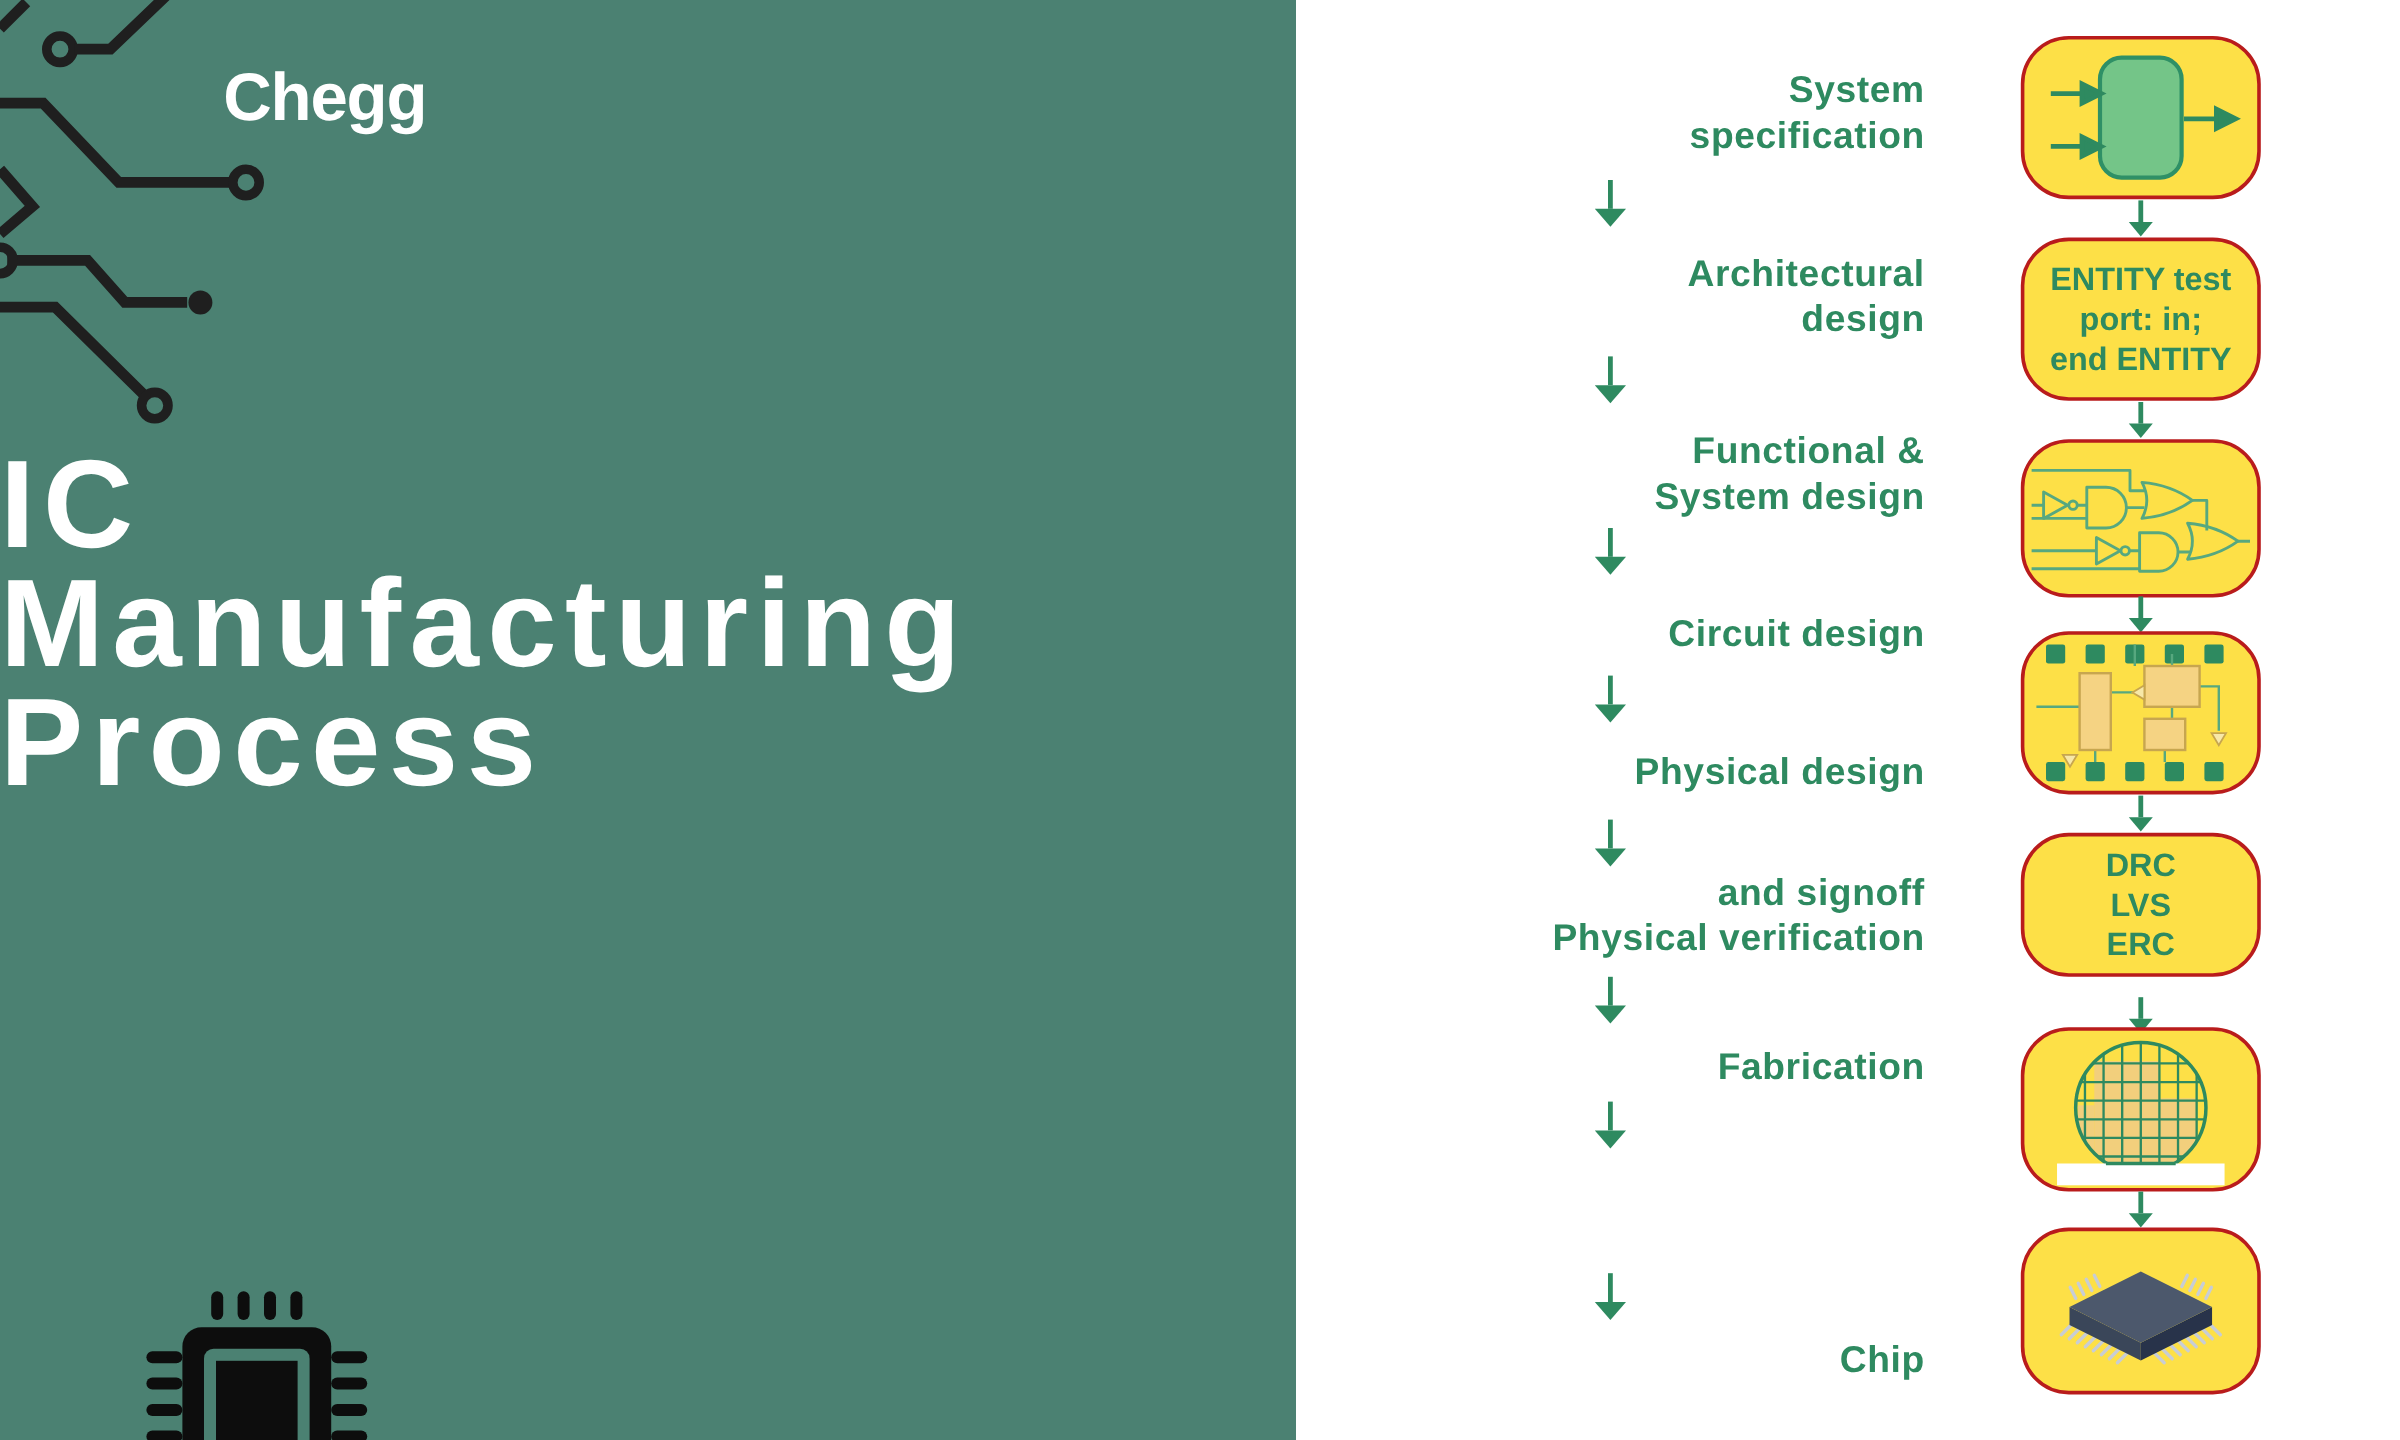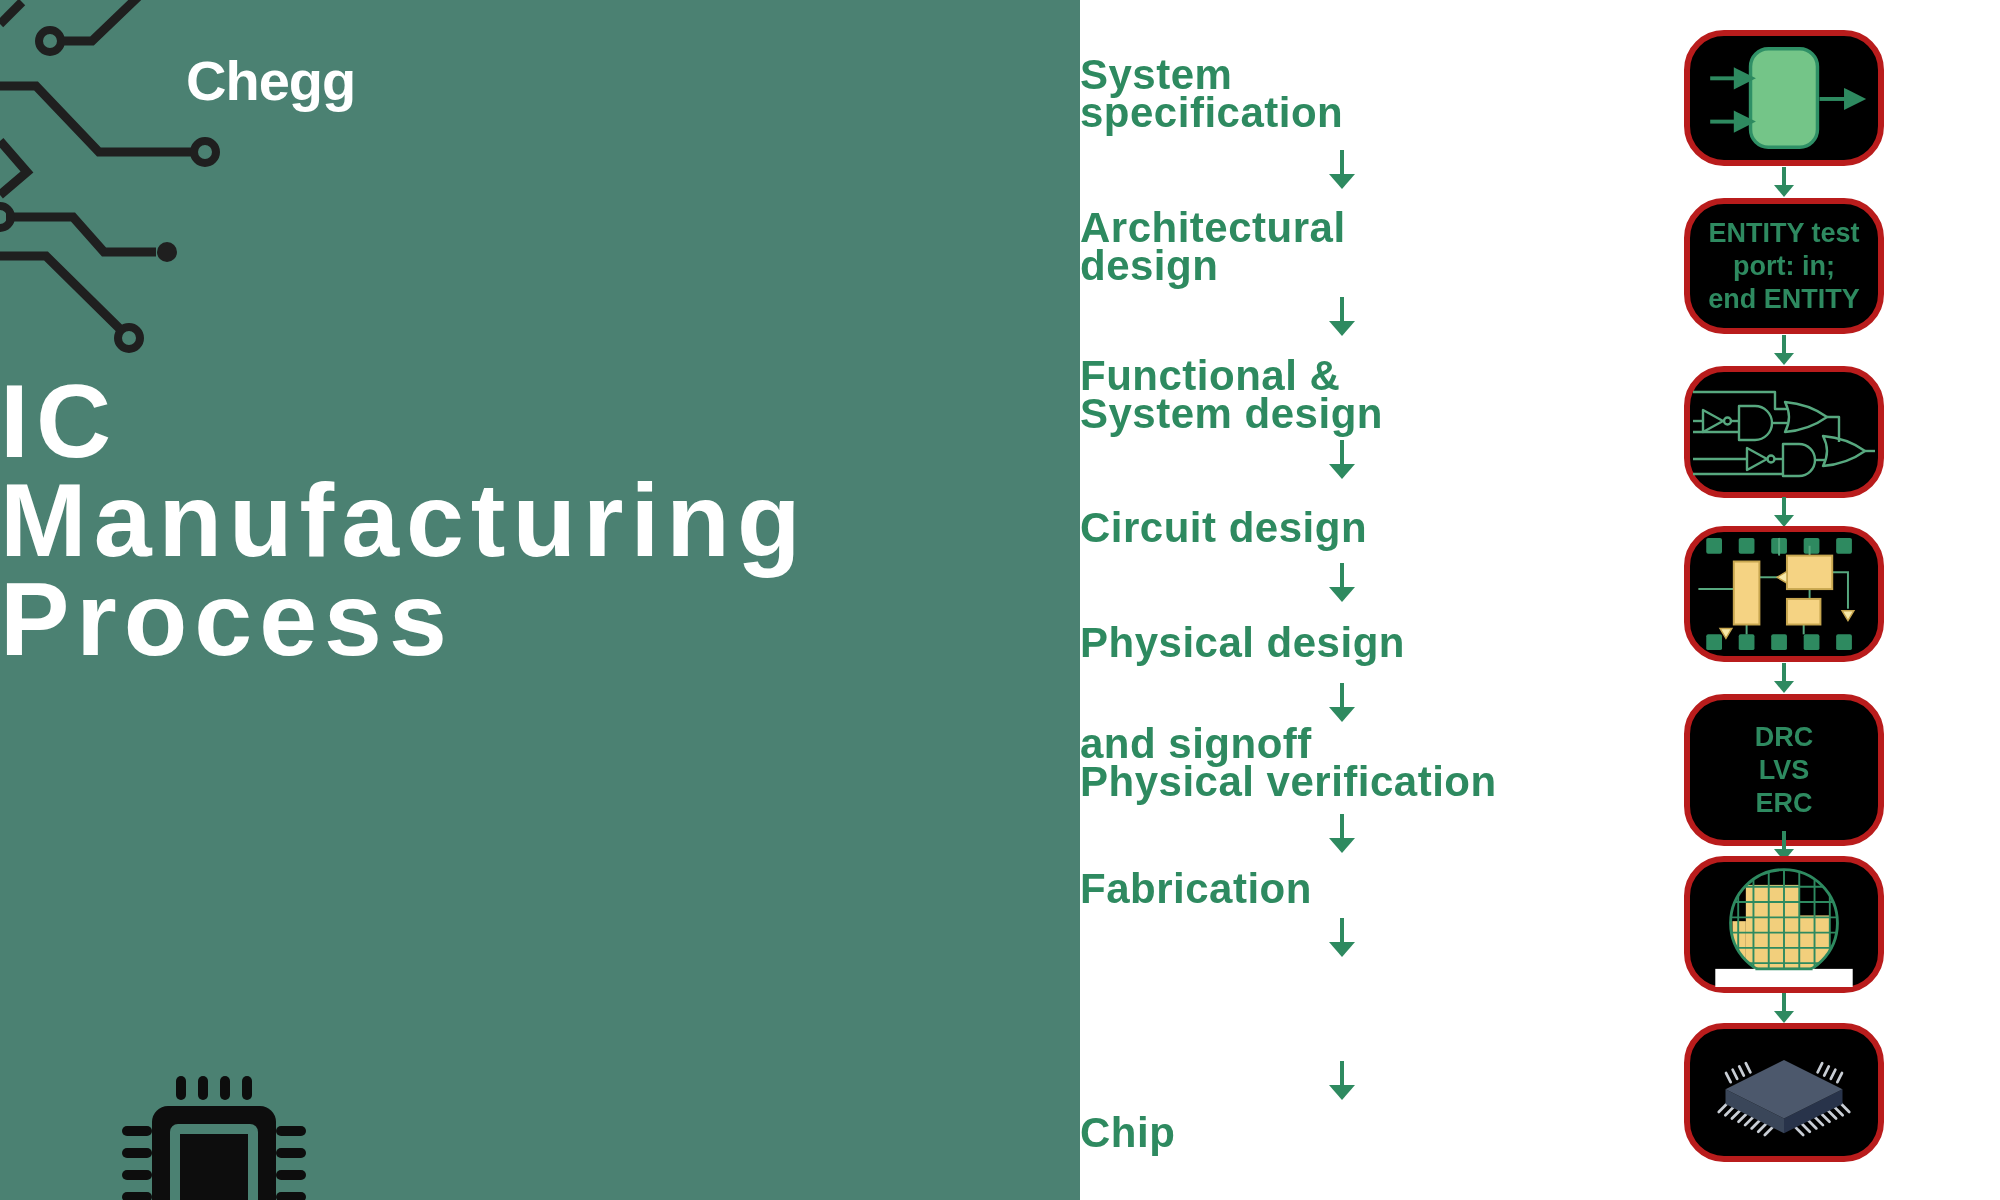--- a/index.html
+++ b/index.html
@@ -24,41 +24,41 @@
   }
   .title span{display:block;}
   .traces{position:absolute;left:0;top:0;}
   .chip-corner{position:absolute;left:88px;top:1056px;}
 
   
   .flow{
     position:absolute;left:1080px;top:0;width:524px;height:1200px;
   }
   .step{
-    position:absolute;left:0;width:100%;text-align:left;
-    color:#2E8A60;font-weight:bold;font-size:42px;line-height:38px;
+    position:absolute;left:0;width:100%;text-align:right;
+    color:#2E8A60;font-weight:bold;font-size:31px;line-height:38px;
     letter-spacing:.5px;
   }
   .step span{display:block;}
   .farrow{
     position:absolute;left:50%;transform:translateX(-50%);
     width:4px;height:24px;background:#2E8A60;
   }
   .farrow::after{
     content:"";position:absolute;top:100%;left:50%;transform:translateX(-50%);
     border:13px solid transparent;border-top:15px solid #2E8A60;border-bottom:none;
   }
 
   
   .icons{
     position:absolute;left:1684px;top:0;width:200px;height:1200px;
   }
   .ibox{
     position:absolute;left:0;width:200px;box-sizing:border-box;
-    background:#000000;border:6px solid #b91c1c;border-radius:40px;
+    background:#fde047;border:3px solid #b91c1c;border-radius:40px;
     display:flex;flex-direction:column;align-items:center;justify-content:center;
     color:#2E8A60;font-weight:bold;font-size:27px;line-height:33px;text-align:center;
   }
   .ibox span{display:block;}
   .barrow{
     position:absolute;left:50%;transform:translateX(-50%);
     width:4px;height:18px;background:#2E8A60;
   }
   .barrow::after{
     content:"";position:absolute;top:100%;left:50%;transform:translateX(-50%);
@@ -250,21 +250,21 @@
       </g>
       <g fill="#F7E8A8" stroke="#C7A64F" stroke-width="1.5">
         <polygon points="98,40 88,46 98,52"></polygon>
         <polygon points="154,80 166,80 160,90"></polygon>
         <polygon points="30,98 42,98 36,108"></polygon>
       </g>
     </svg>
   </div>
   <div class="barrow" style="top:663px"></div>
 
-  <div class="ibox" style="top:694px;height:152px">
+  <div class="ibox" style="top:694px;height:120px">
     <div>
       <span>DRC</span>
       <span>LVS</span>
       <span>ERC</span>
     </div>
   </div>
   <div class="barrow" style="top:831px"></div>
 
   <div class="ibox" style="top:856px;height:137px">
     <svg width="200" height="127" viewBox="0 0 200 131">

